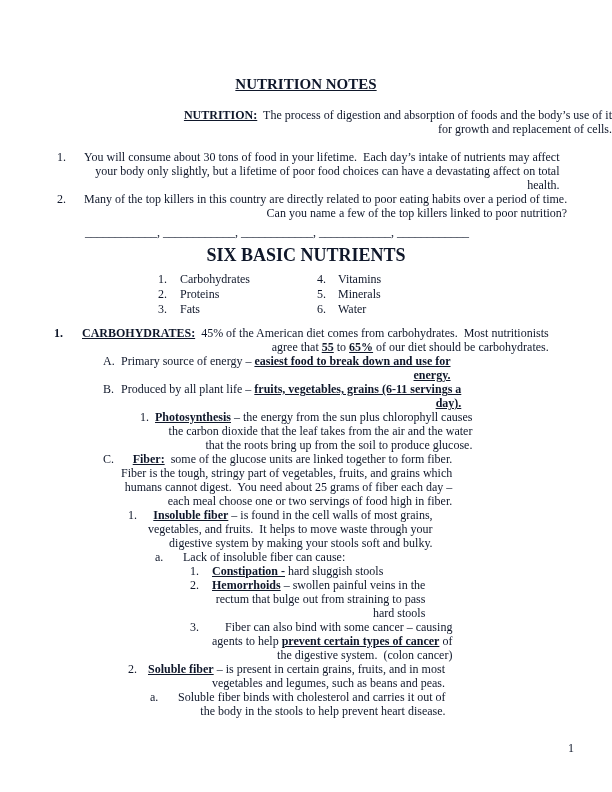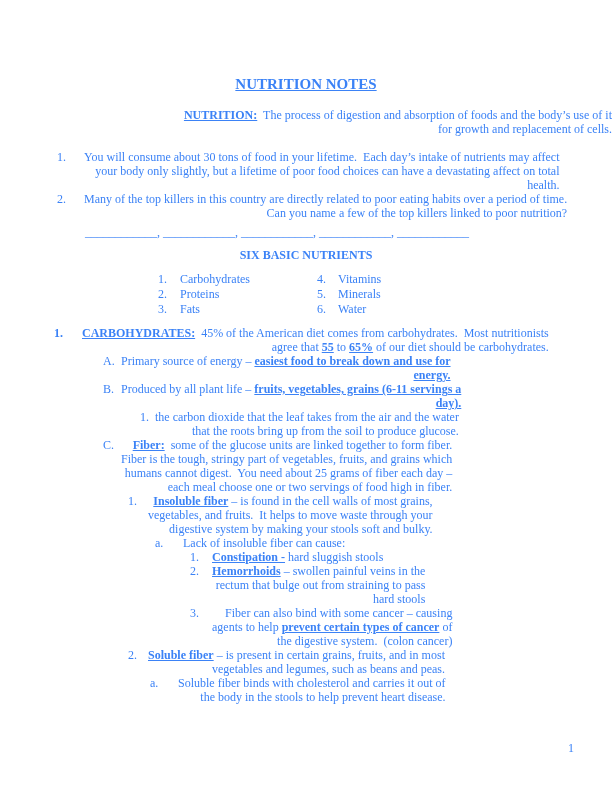--- a/index.html
+++ b/index.html
@@ -2,37 +2,37 @@
 <html><head>
 <meta charset="utf-8">
 <style>
   * { margin:0; padding:0; box-sizing:border-box; }
   html,body { background:#ffffff; }
   .page {
     position:relative;
     width:612px; height:792px;
     margin:0 auto;
     background:#ffffff;
-    color:#3b82f6;
+    color:#0f172a;
     font-family:"Liberation Serif","DejaVu Serif",serif;
     font-size:12px; line-height:14px;
     overflow:hidden;
   }
   .b { font-weight:bold;text-decoration:underline; }
   .u { text-decoration:underline; }
   .ln { display:block; white-space:pre;text-align:right; }
   .title { padding-top:77px; text-align:center; font-size:15px; line-height:15px; font-weight:bold; }
   .intro { margin:16px 0 0 36px; }
   .o { display:flex; align-items:flex-start; }
   .num { flex:0 0 auto; white-space:pre; }
   .fact1 { margin:14px 0 0 57px; }
   .fact2 { margin-left:57px; }
   .fact1 .num, .fact2 .num { width:27px; }
   .blanks { margin:5px 0 8px 85px; white-space:pre; }
-  .heading { margin-top:7px; text-align:center; font-size:12px; line-height:16px; font-weight:bold; }
+  .heading { margin-top:7px; text-align:center; font-size:18px; line-height:16px; font-weight:bold; }
   .nut { margin-top:9px; line-height:15px; }
   .nrow { display:flex; white-space:pre; }
   .ind { width:158px; }
   .nn { width:22px; }
   .nl { width:137px; }
   .nn2 { width:21px; }
   .carb { margin:9px 0 0 54px; }
   .carb .num { width:28px; font-weight:bold; }
   .lvA { margin-left:103px; }
   .lvA .num { width:18px; }
@@ -125,20 +125,21 @@
     <span class="num">B.</span>
     <span>
       <span class="ln"><span>Produced by all plant life – </span><span class="b">fruits, vegetables, grains (6-11 servings a</span></span>
       <span class="ln"><span class="b">day).</span></span>
     </span>
   </div>
 
   <div class="o photo">
     <span class="num">1.</span>
     <span>
+      <span class="ln"><span class="b">Photosynthesis</span><span> – the energy from the sun plus chlorophyll causes</span></span>
       <span class="ln"><span>the carbon dioxide that the leaf takes from the air and the water</span></span>
       <span class="ln"><span>that the roots bring up from the soil to produce glucose.</span></span>
     </span>
   </div>
 
   <div class="o lvA">
     <span class="num">C.</span>
     <span>
       <span class="ln"><span class="b">Fiber:</span><span>  some of the glucose units are linked together to form fiber.</span></span>
       <span class="ln"><span>Fiber is the tough, stringy part of vegetables, fruits, and grains which</span></span>

